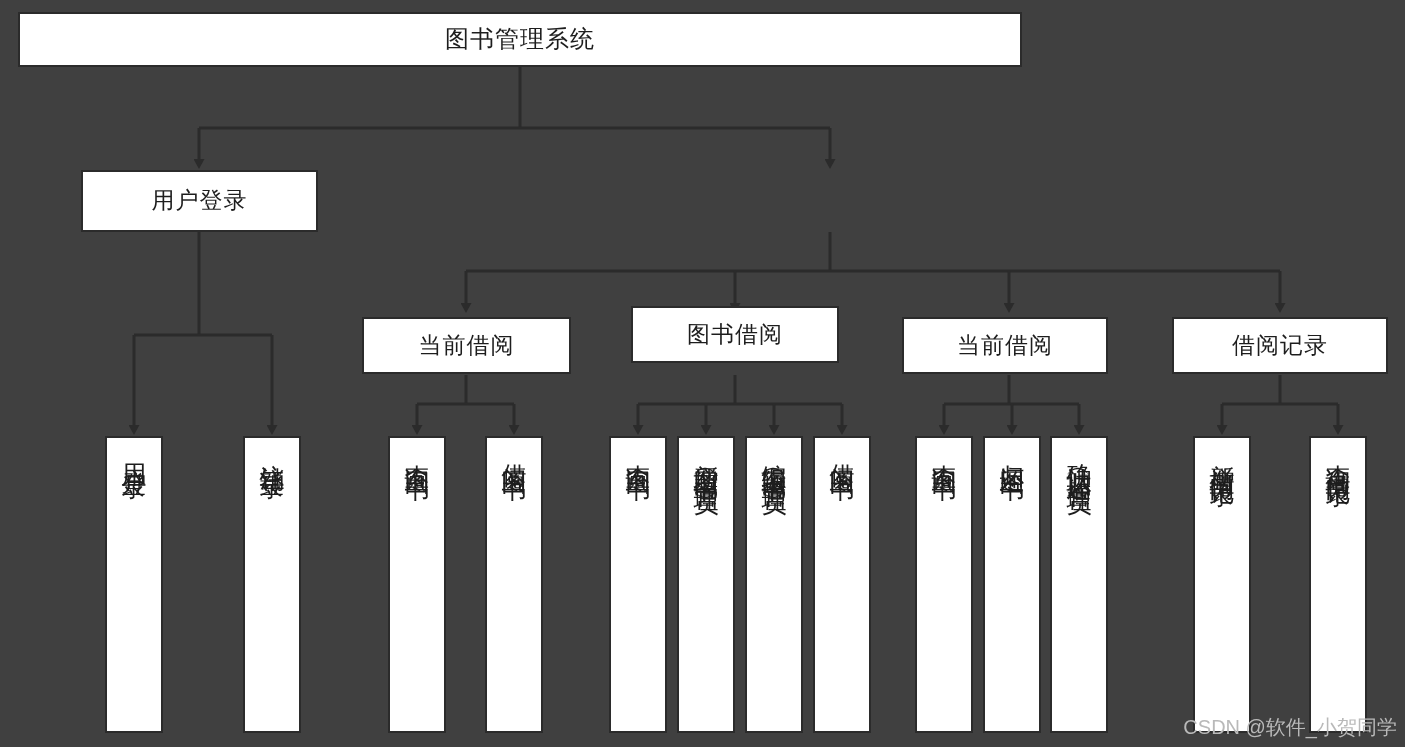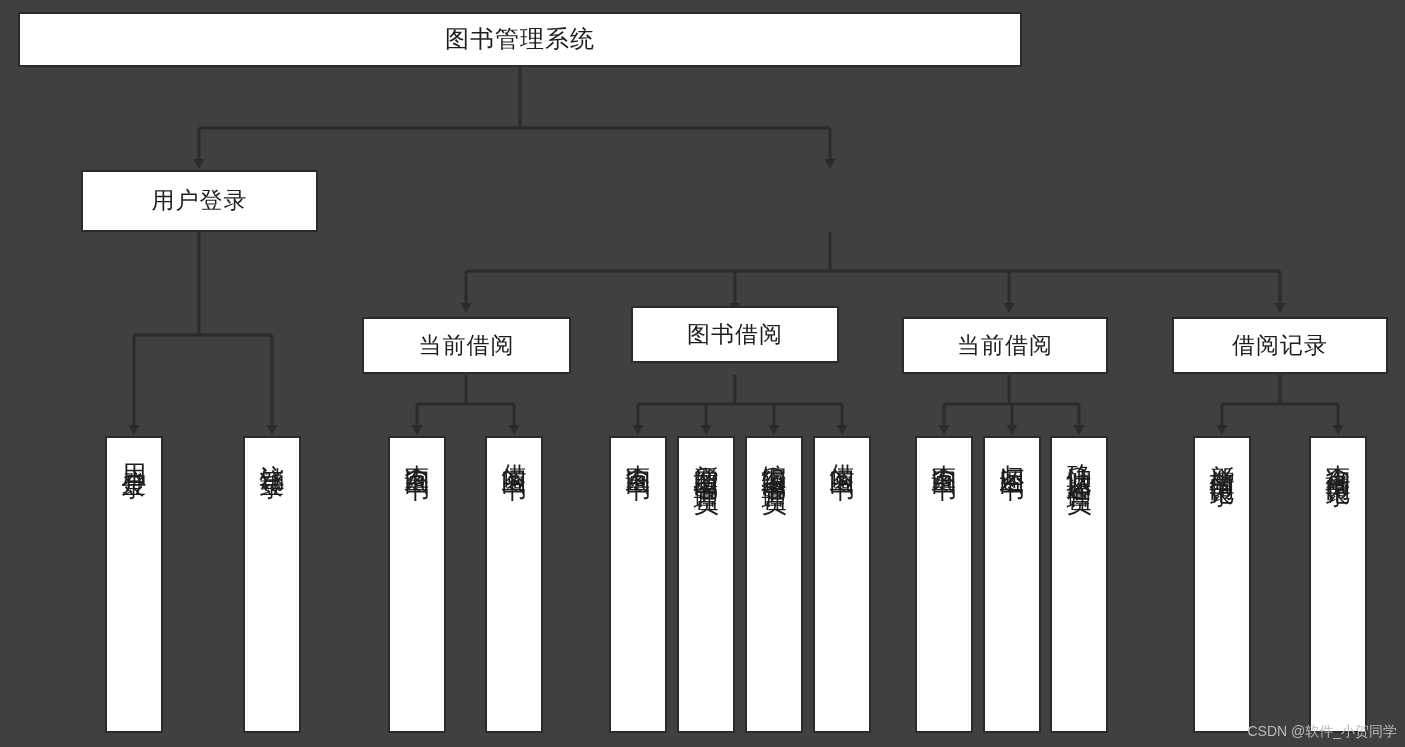--- a/index.html
+++ b/index.html
@@ -56,21 +56,21 @@
     writing-mode: vertical-rl;
     text-orientation: upright;
     font-size: 25px;
     letter-spacing: 4px;
     line-height: 1;
   }
   .watermark {
     position: absolute;
     right: 8px;
     bottom: 6px;
-    font-size: 14px;
+    font-size: 20px;
     color: #b9b9b9;
     z-index: 5;
     white-space: nowrap;
     pointer-events: none;
   }
 </style>
 </head>
 <body>
 
 <div id="canvas">

